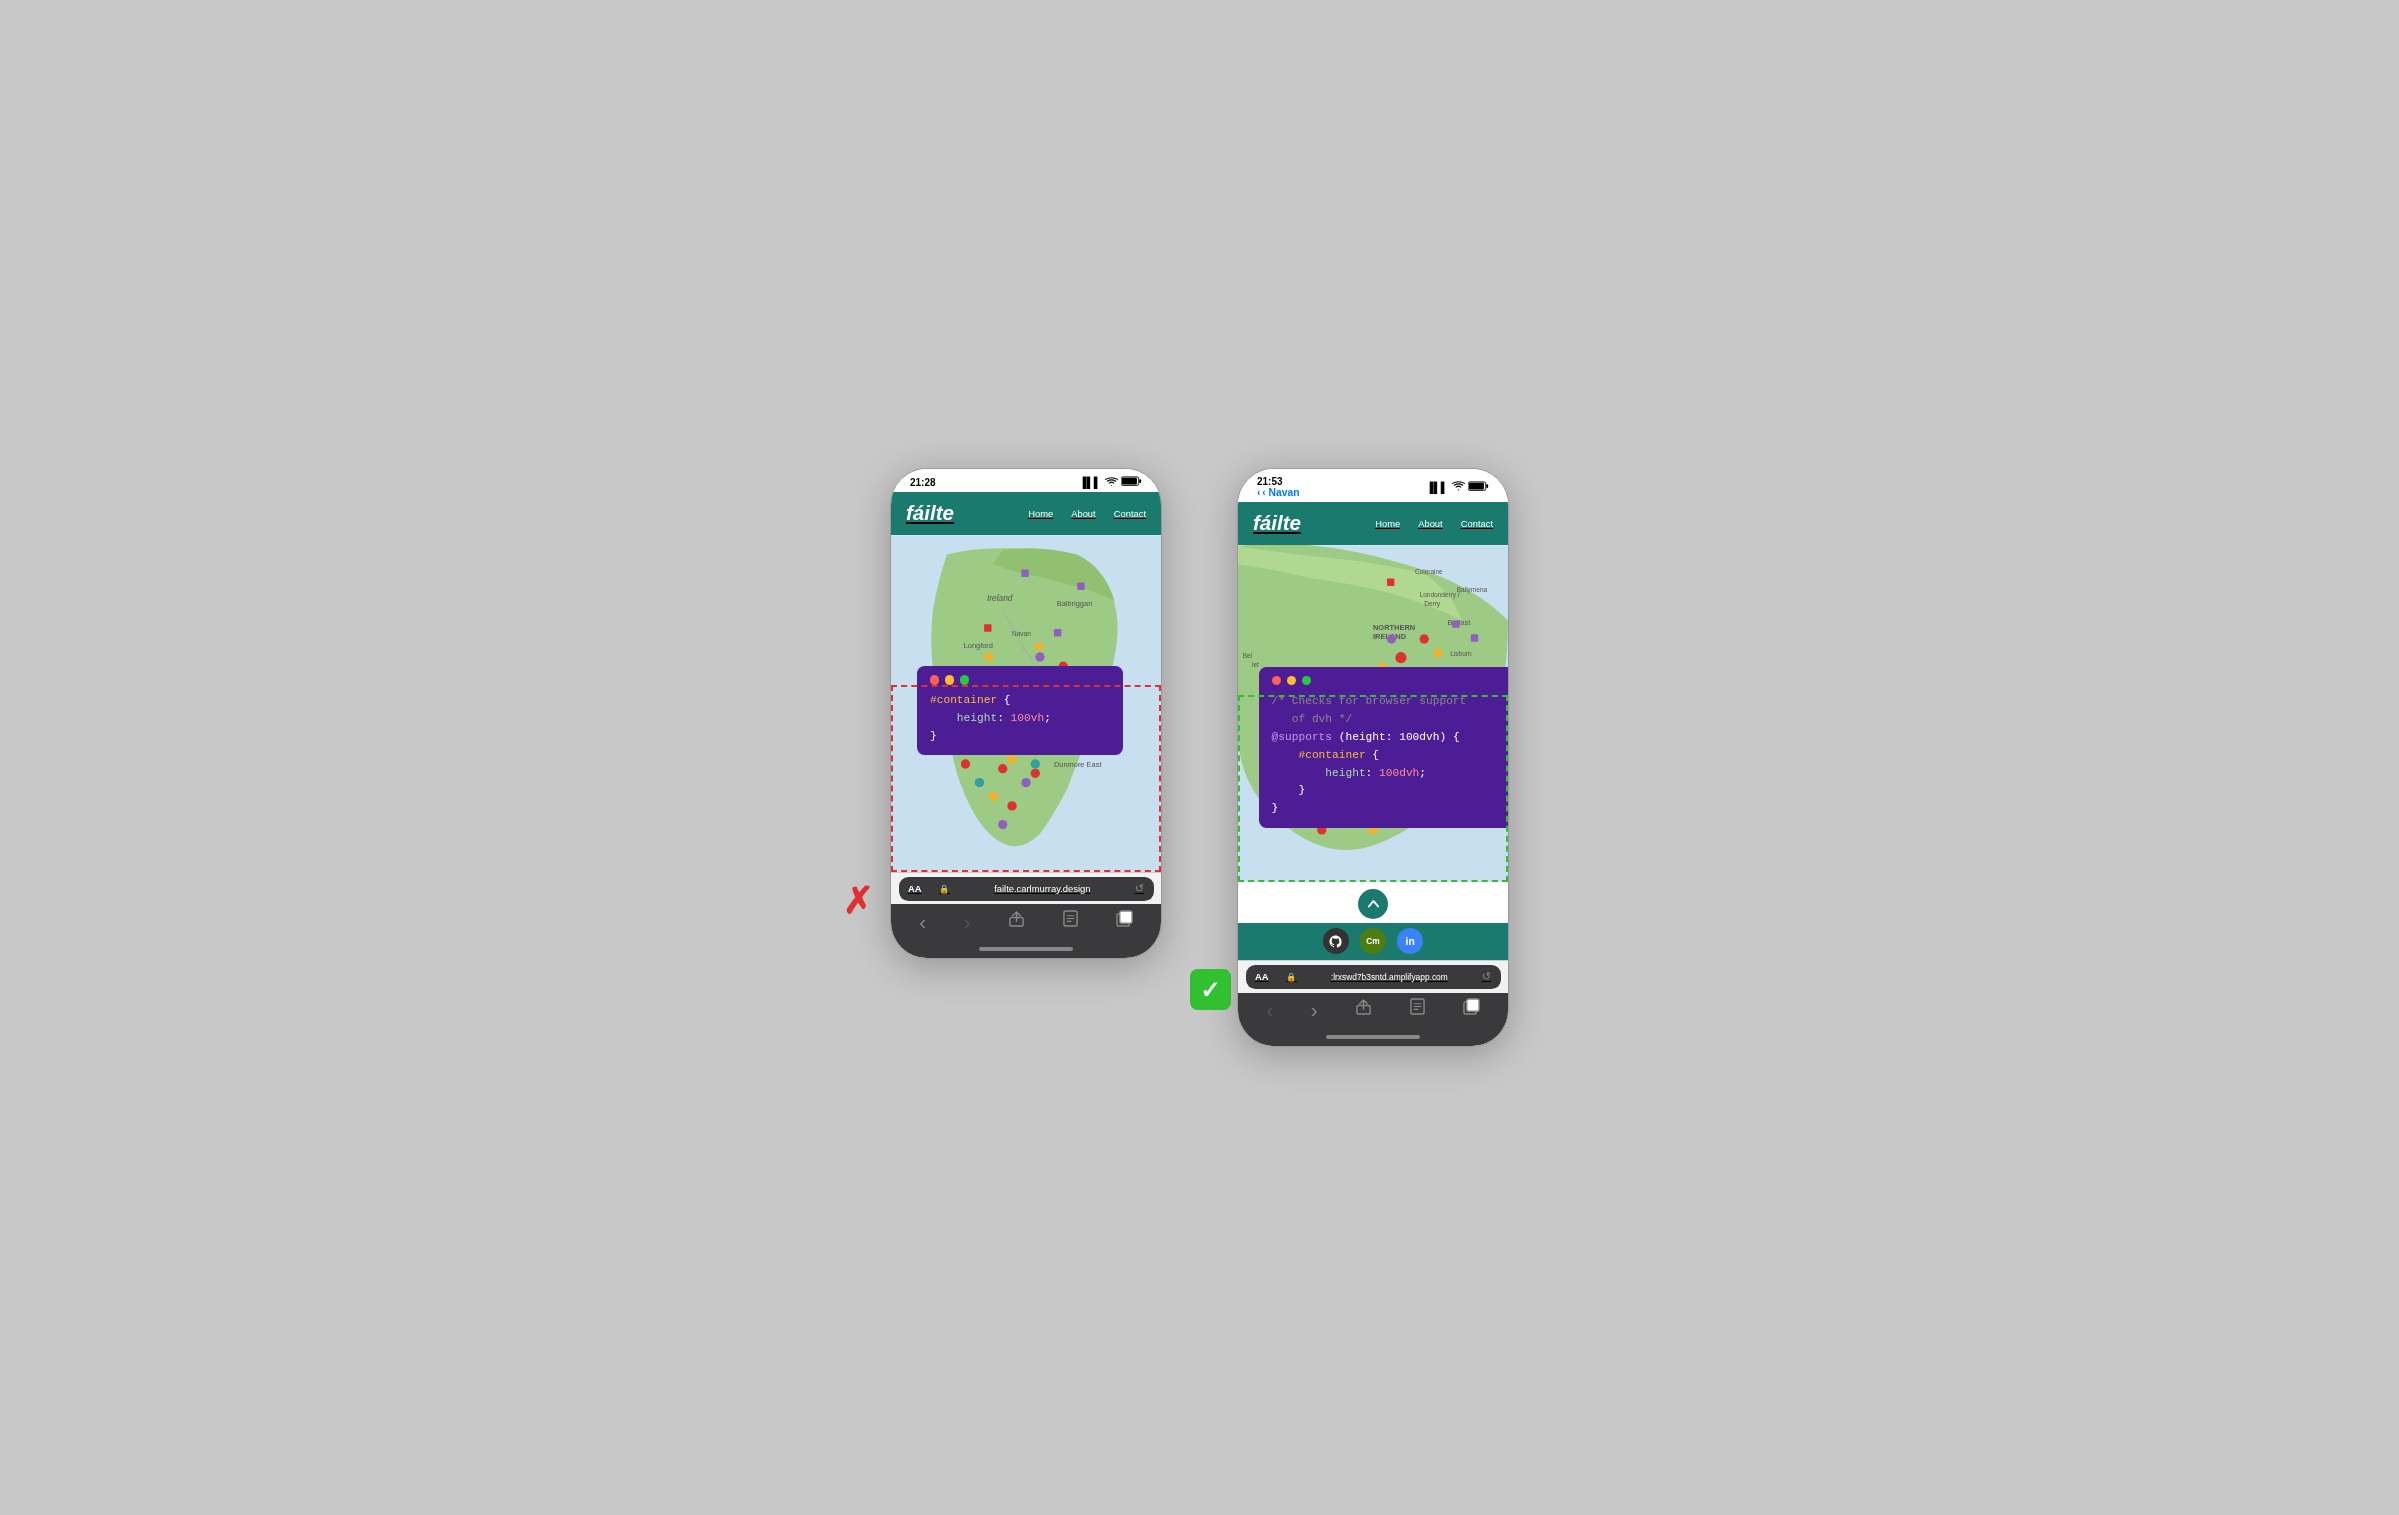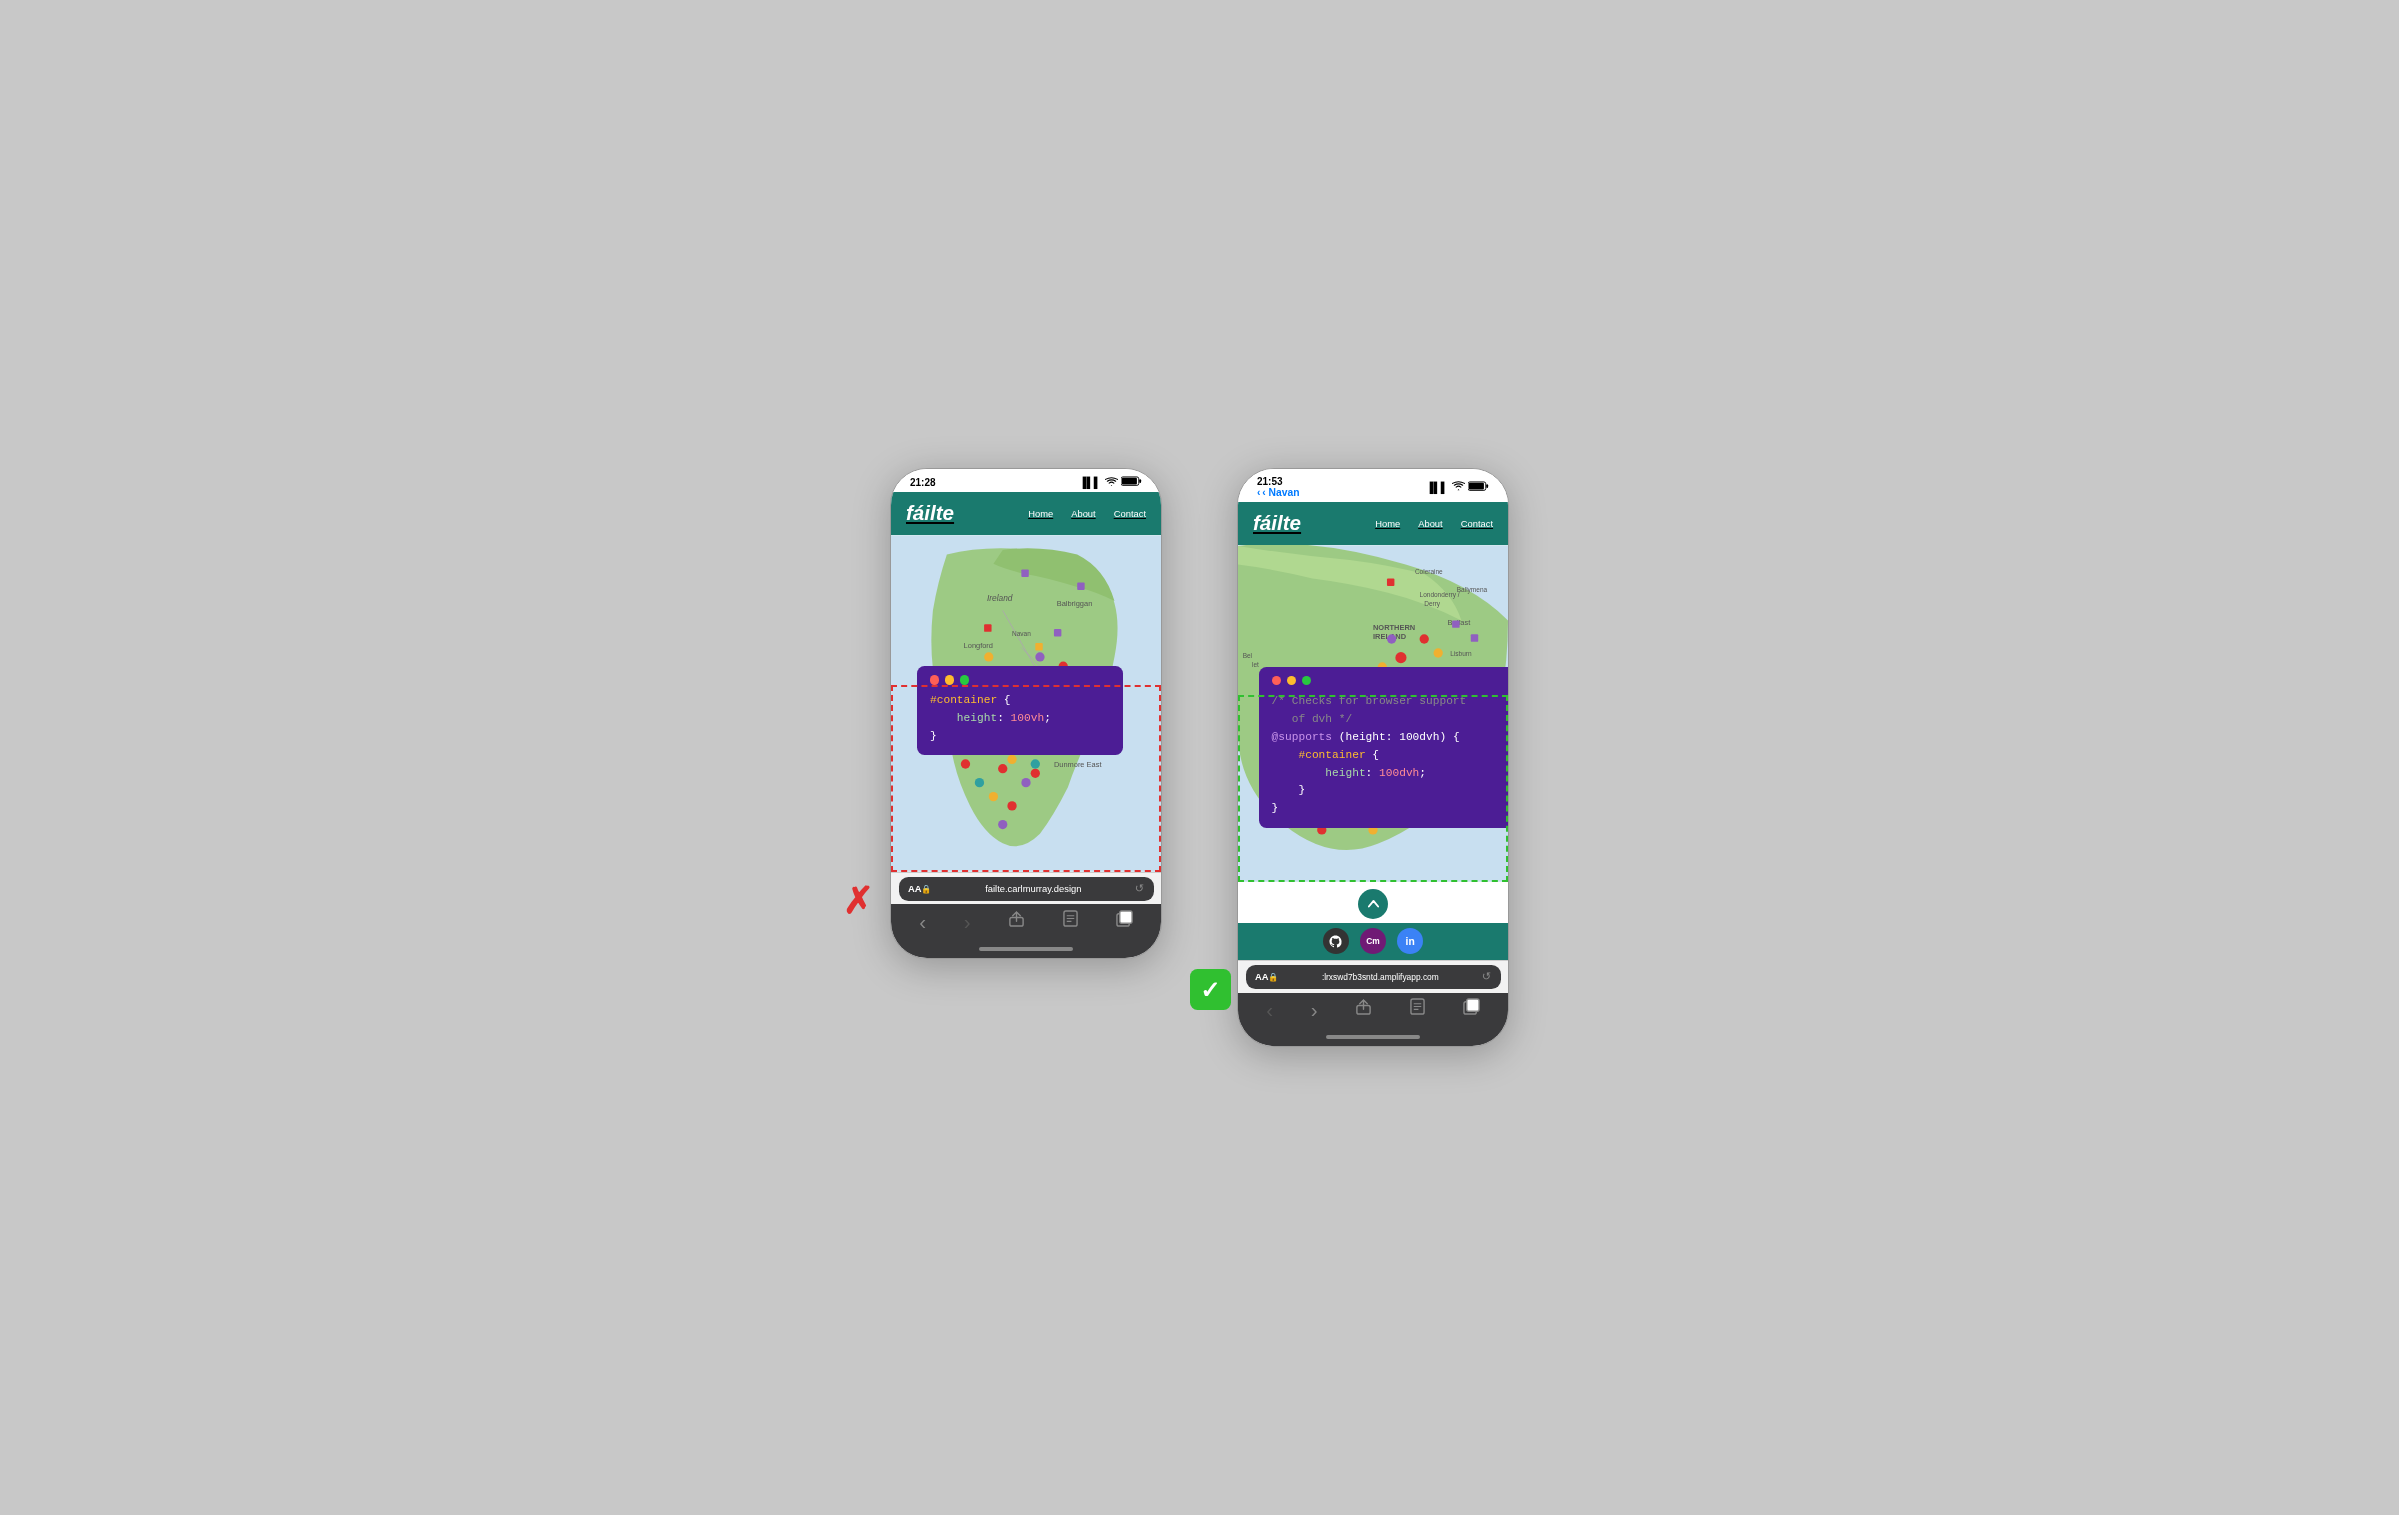--- a/index.html
+++ b/index.html
@@ -154,31 +154,32 @@
       background: #1a7a6e;
     }
     .social-icon {
       width: 26px; height: 26px;
       border-radius: 50%;
       display: flex; align-items: center; justify-content: center;
       font-size: 11.2px;
       font-weight: 700;
     }
     .social-github { background: #333; color: #fff; }
-    .social-cm { background: #701a75; color: #fff; font-size: 9.4px; }
+    .social-cm { background: #4d7c0f; color: #fff; font-size: 9.4px; }
     .social-li { background: #3b82f6; color: #fff; }
 
     .address-bar {
       background: #3a3a3c;
       margin: 3.7px 7.5px;
       border-radius: 9.4px;
       padding: 5.6px 9.4px;
       display: flex;
       align-items: center;
-      gap: 0;
+      gap: 18px;
+      text-decoration: underline;
     }
     .aa-text { color: #fff; font-size: 9.4px; font-weight: 600; }
     .lock-icon { color: #888; font-size: 8.4px; }
     .url-text { color: #fff; font-size: 9.4px; flex: 1; text-align: center; }
     .reload-icon { color: #888; font-size: 11.2px; }
 
     .safari-nav {
       display: flex;
       justify-content: space-around;
       padding: 5.6px 9.4px 9.4px;

